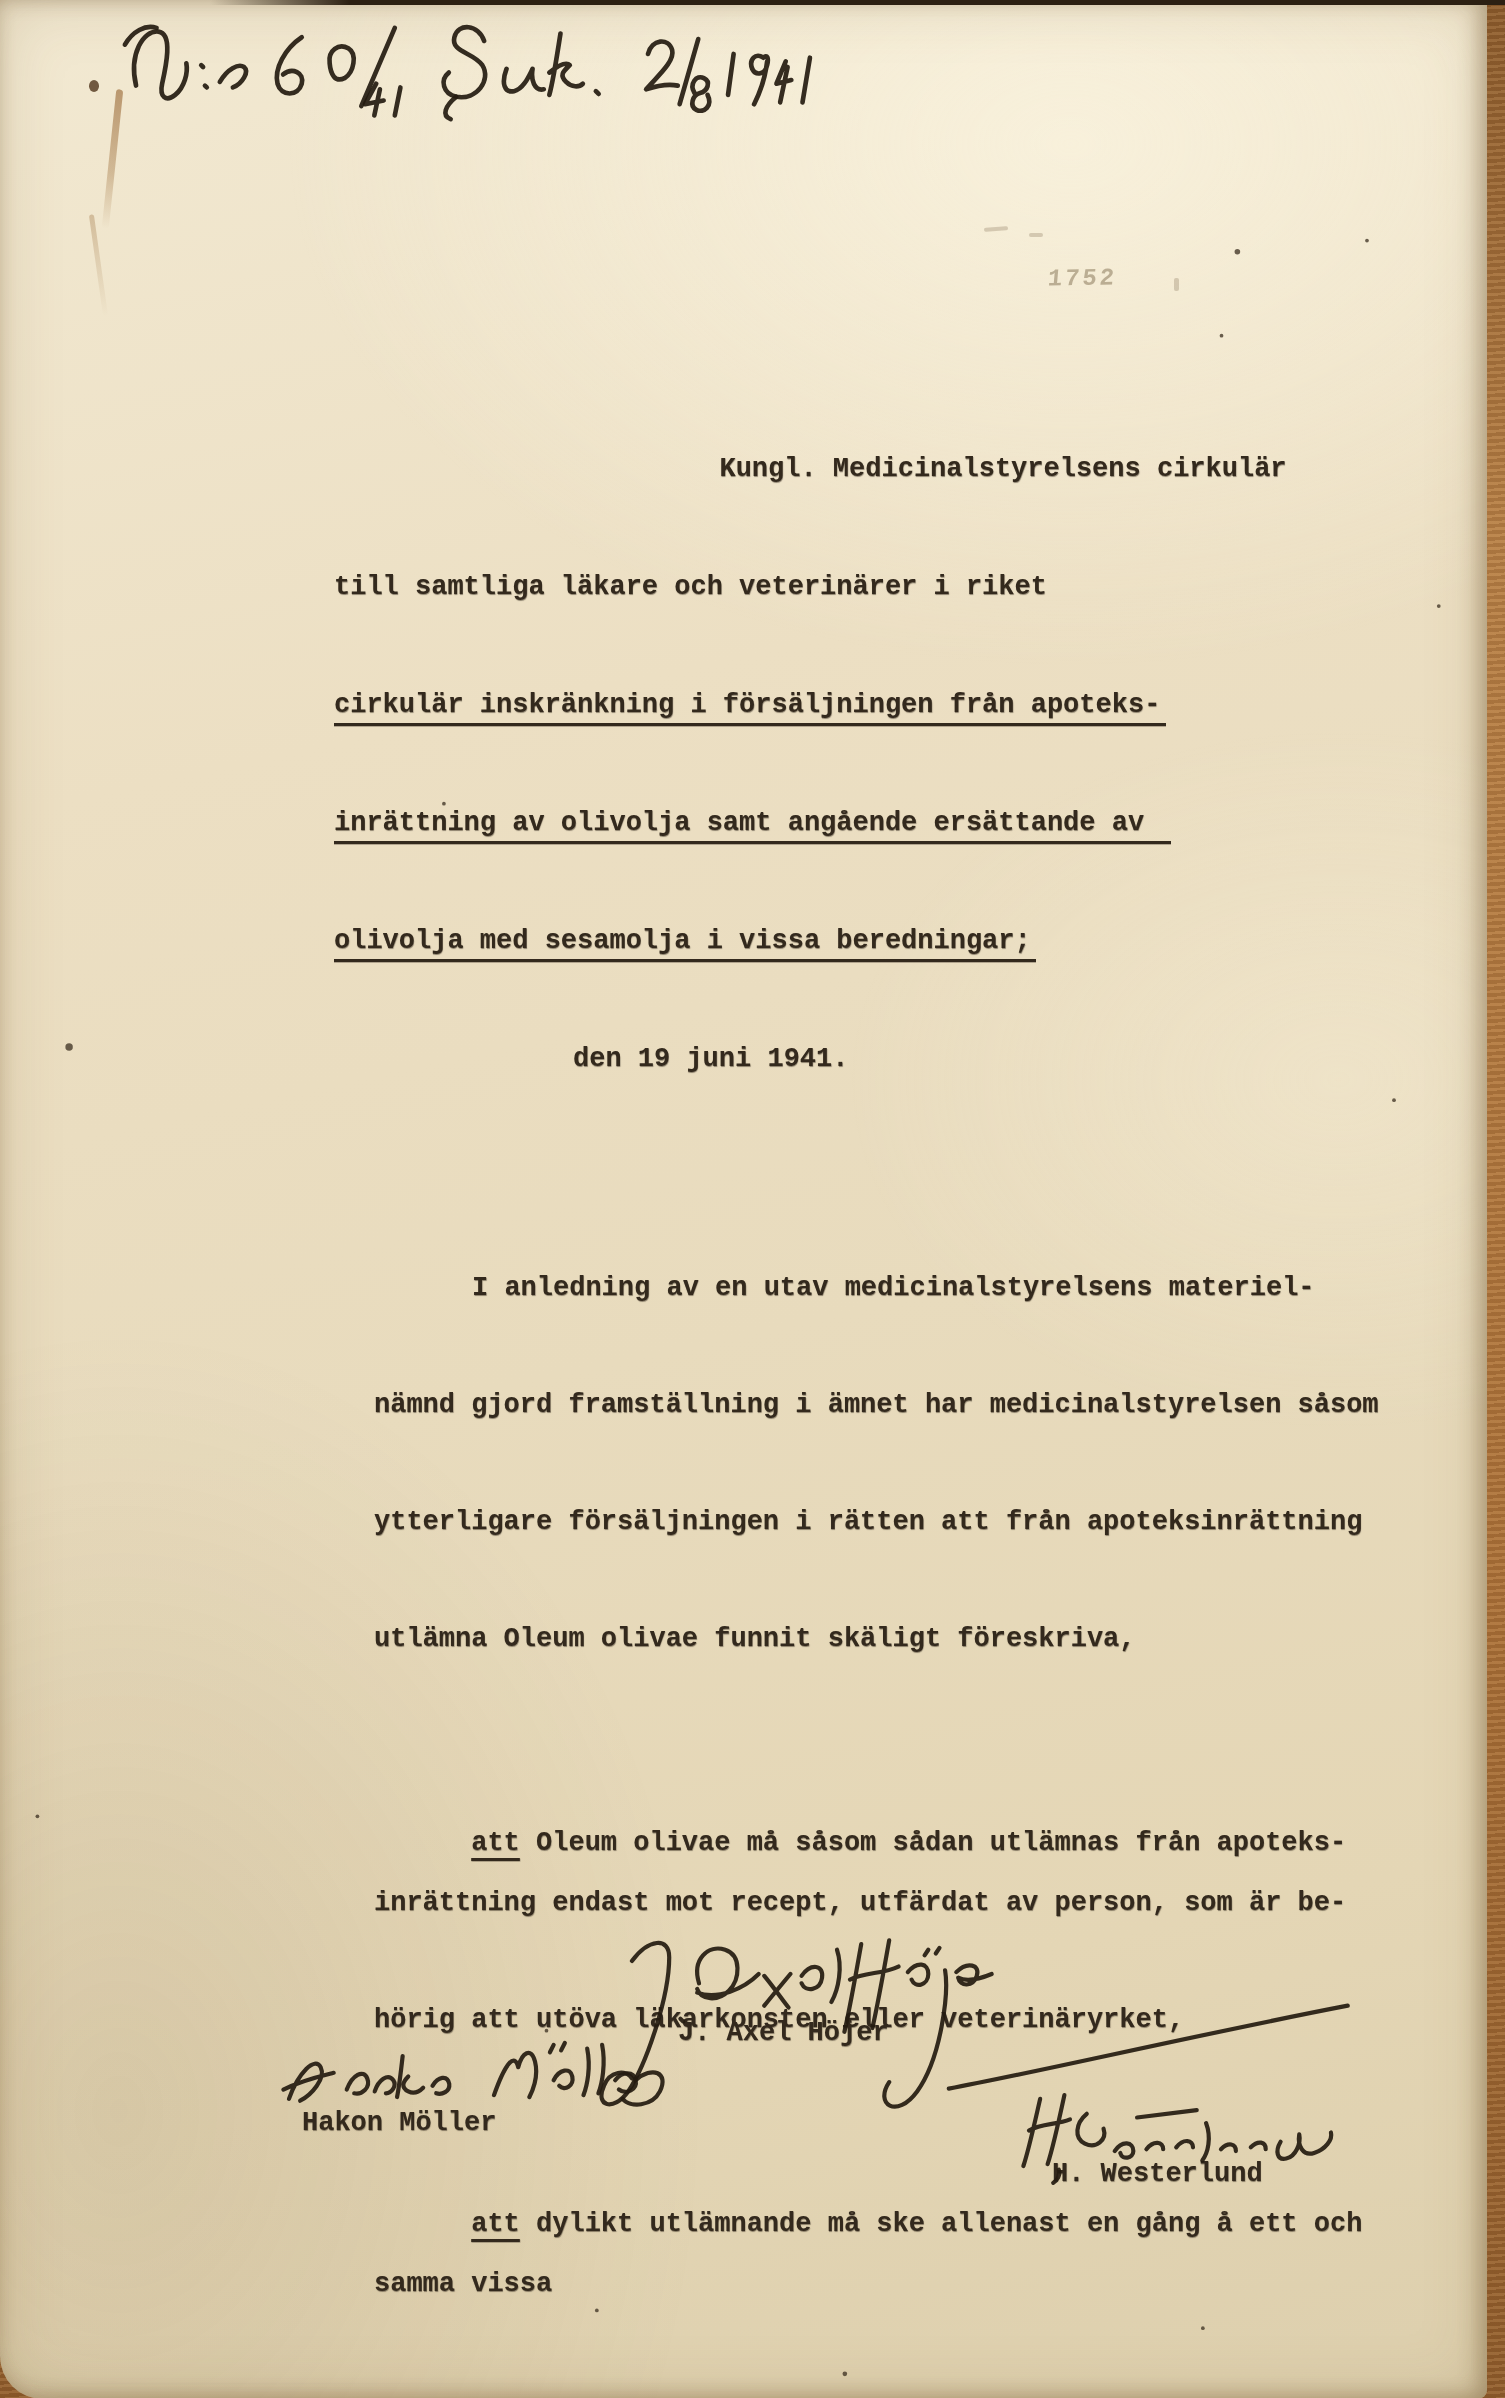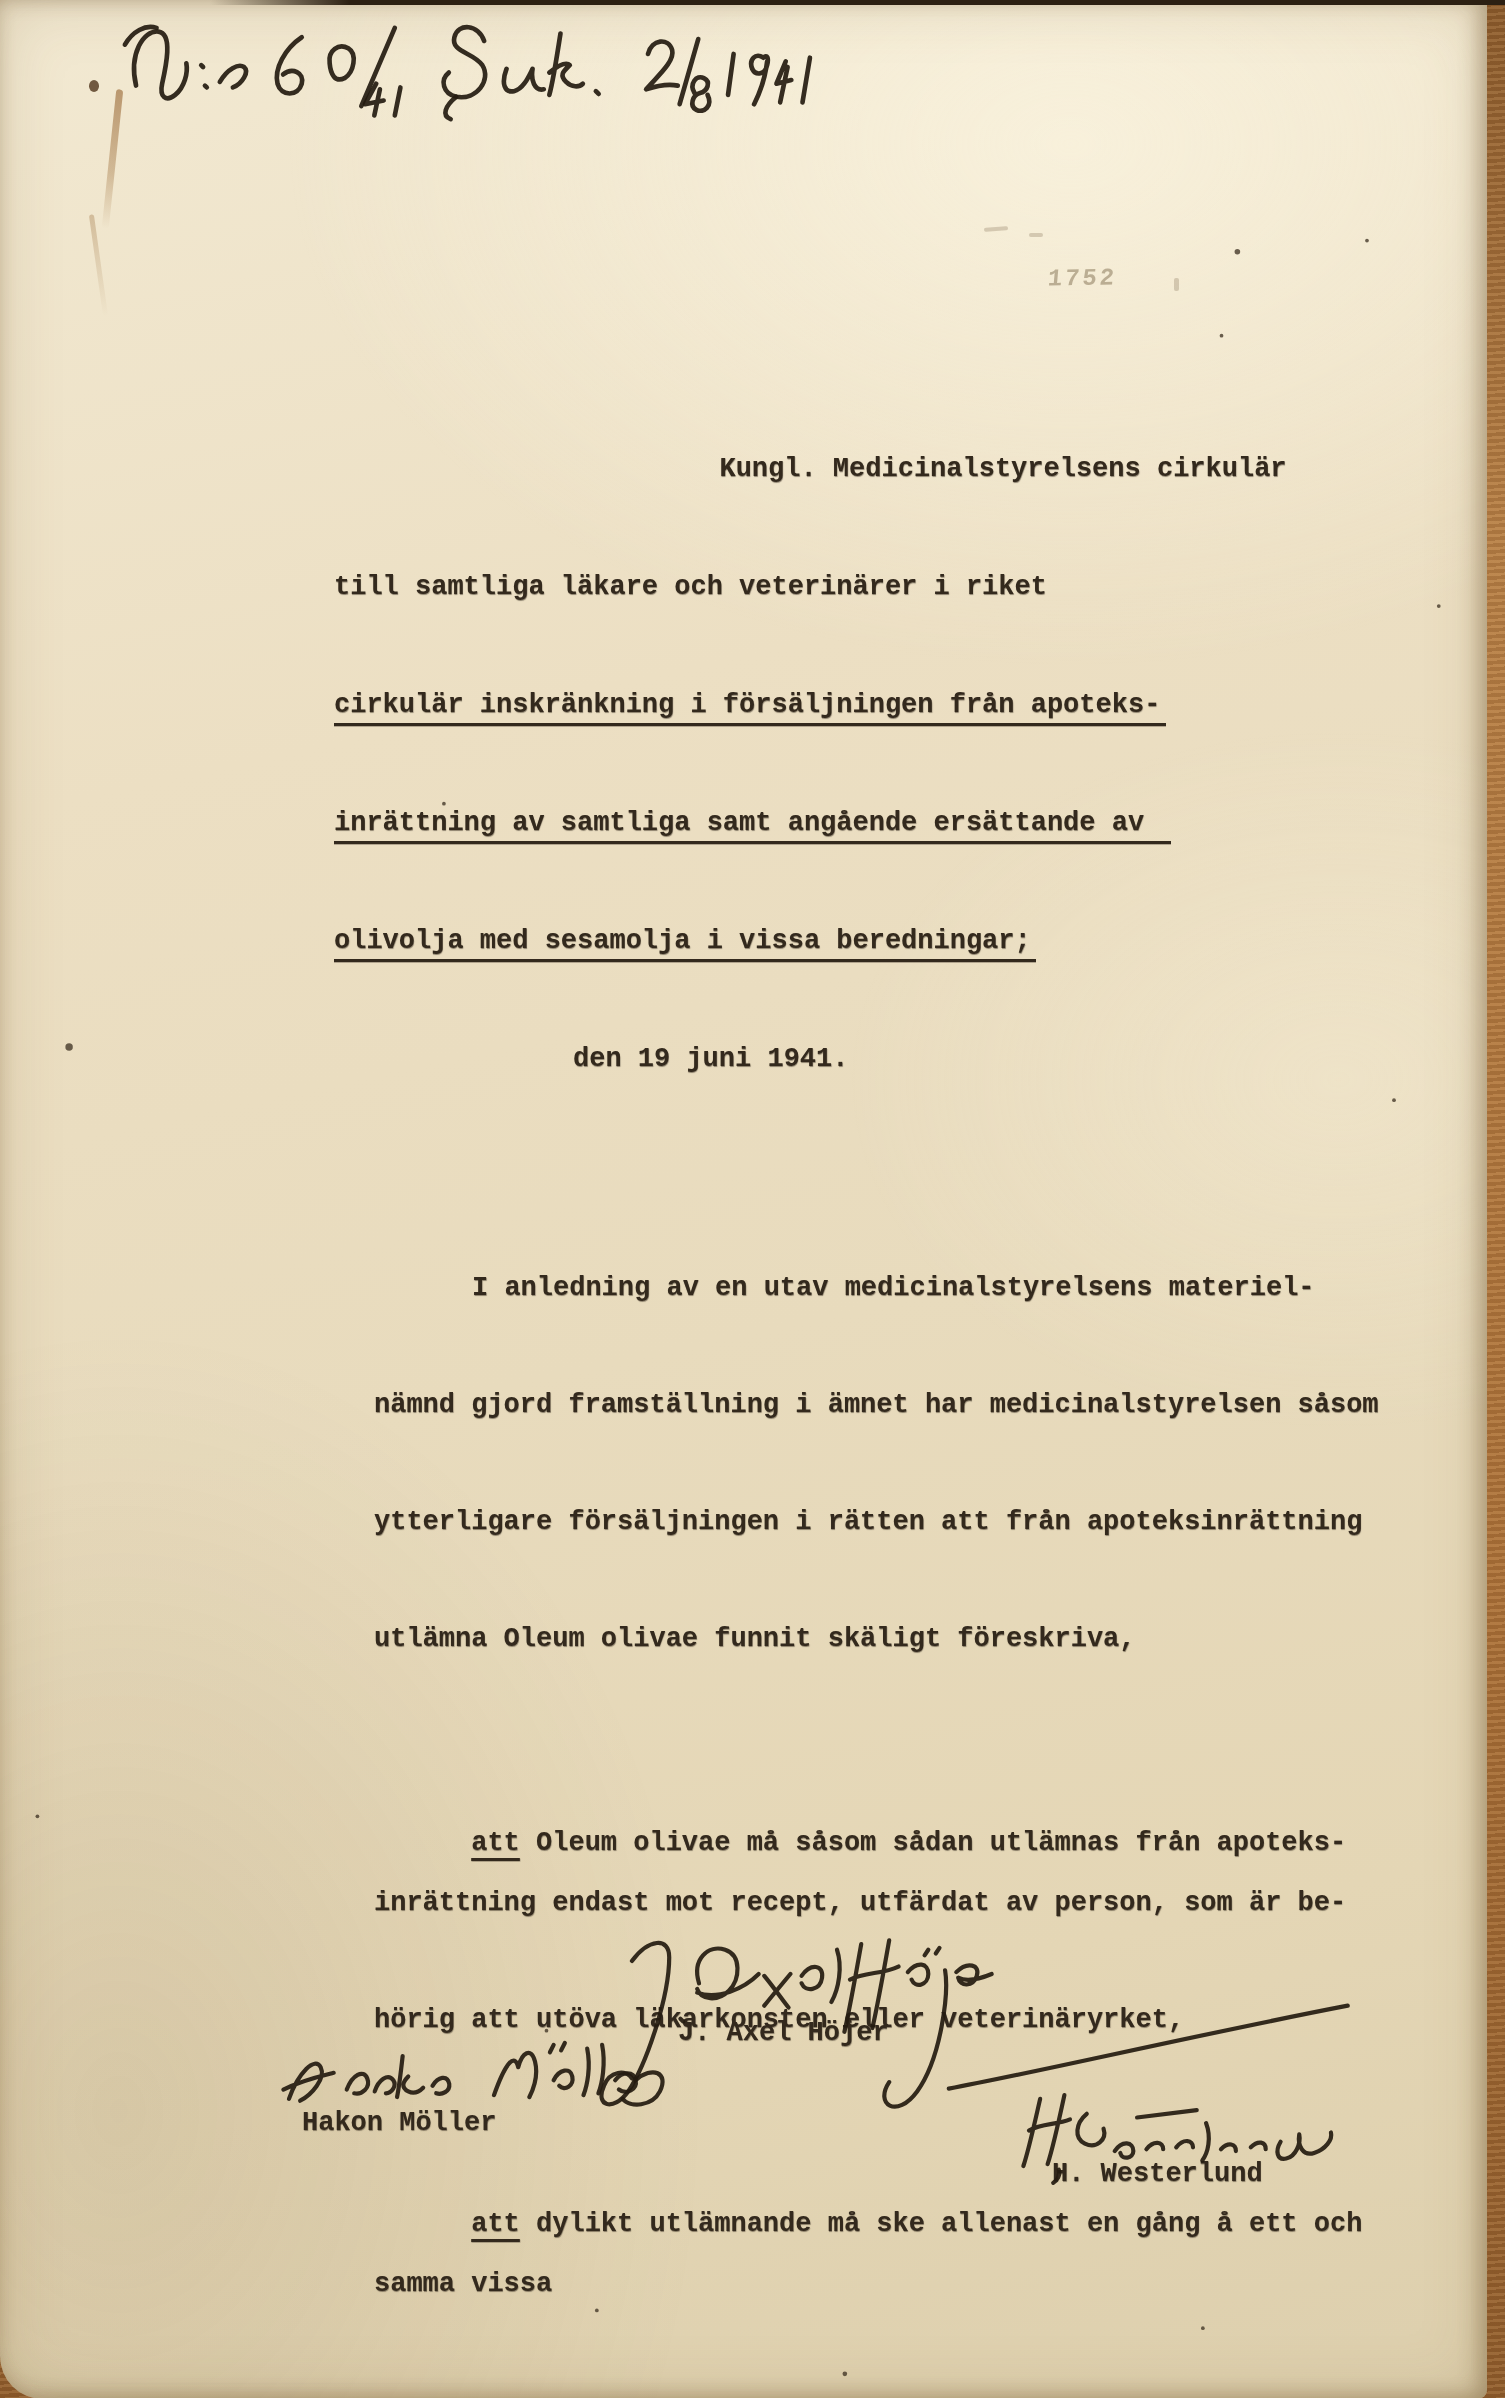--- a/index.html
+++ b/index.html
@@ -126,21 +126,21 @@
     <path d="M660,44 L654,88"></path>
     <path d="M692,48 C684,42 676,50 680,60 C684,68 694,66 696,56 C698,48 696,44 692,48 M696,52 C694,70 688,86 682,98"></path>
     <path d="M716,52 L706,76 L722,72 M718,58 L710,96"></path>
     <path d="M742,48 L734,96"></path>
   </svg>
 
   <div class="typed">
     <div class="hl t1">Kungl. Medicinalstyrelsens cirkulär</div>
     <div class="hl">till samtliga läkare och veterinärer i riket</div>
     <div class="hl ul ul3">cirkulär inskränkning i försäljningen från apoteks-</div>
-    <div class="hl ul ul4">inrättning av samtliga samt angående ersättande av</div>
+    <div class="hl ul ul4">inrättning av olivolja samt angående ersättande av</div>
     <div class="hl ul ul5">olivolja med sesamolja i vissa beredningar;</div>
     <div class="hl tdate">den 19 juni 1941.</div>
 
     <div class="bl ind mtbody">I anledning av en utav medicinalstyrelsens materiel-</div>
     <div class="bl">nämnd gjord framställning i ämnet har medicinalstyrelsen såsom</div>
     <div class="bl">ytterligare försäljningen i rätten att från apoteksinrättning</div>
     <div class="bl">utlämna Oleum olivae funnit skäligt föreskriva,</div>
 
     <div class="bl ind">
       <span class="u">att</span><span> Oleum olivae må såsom sådan utlämnas från apoteks-</span>

